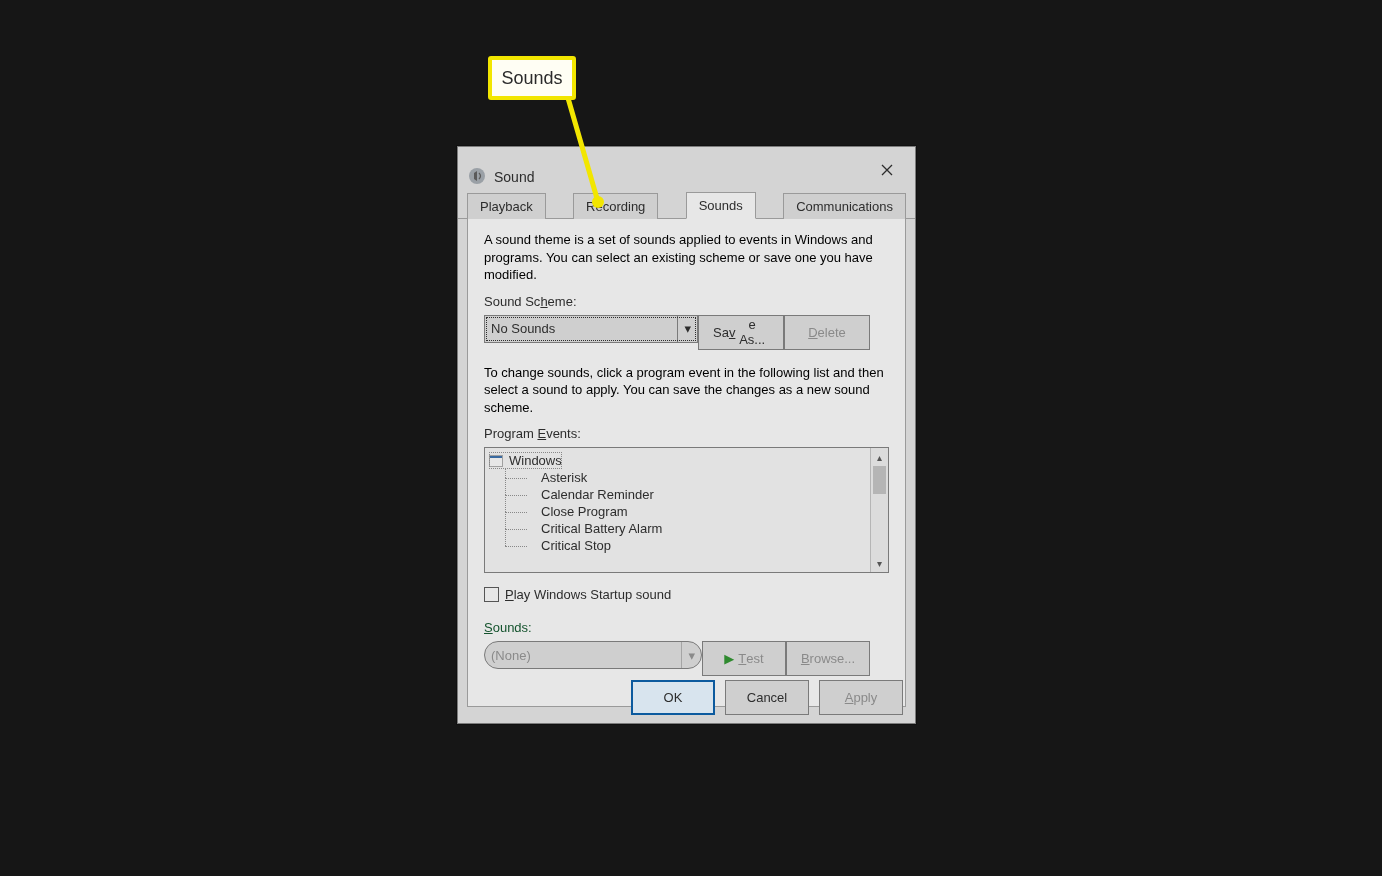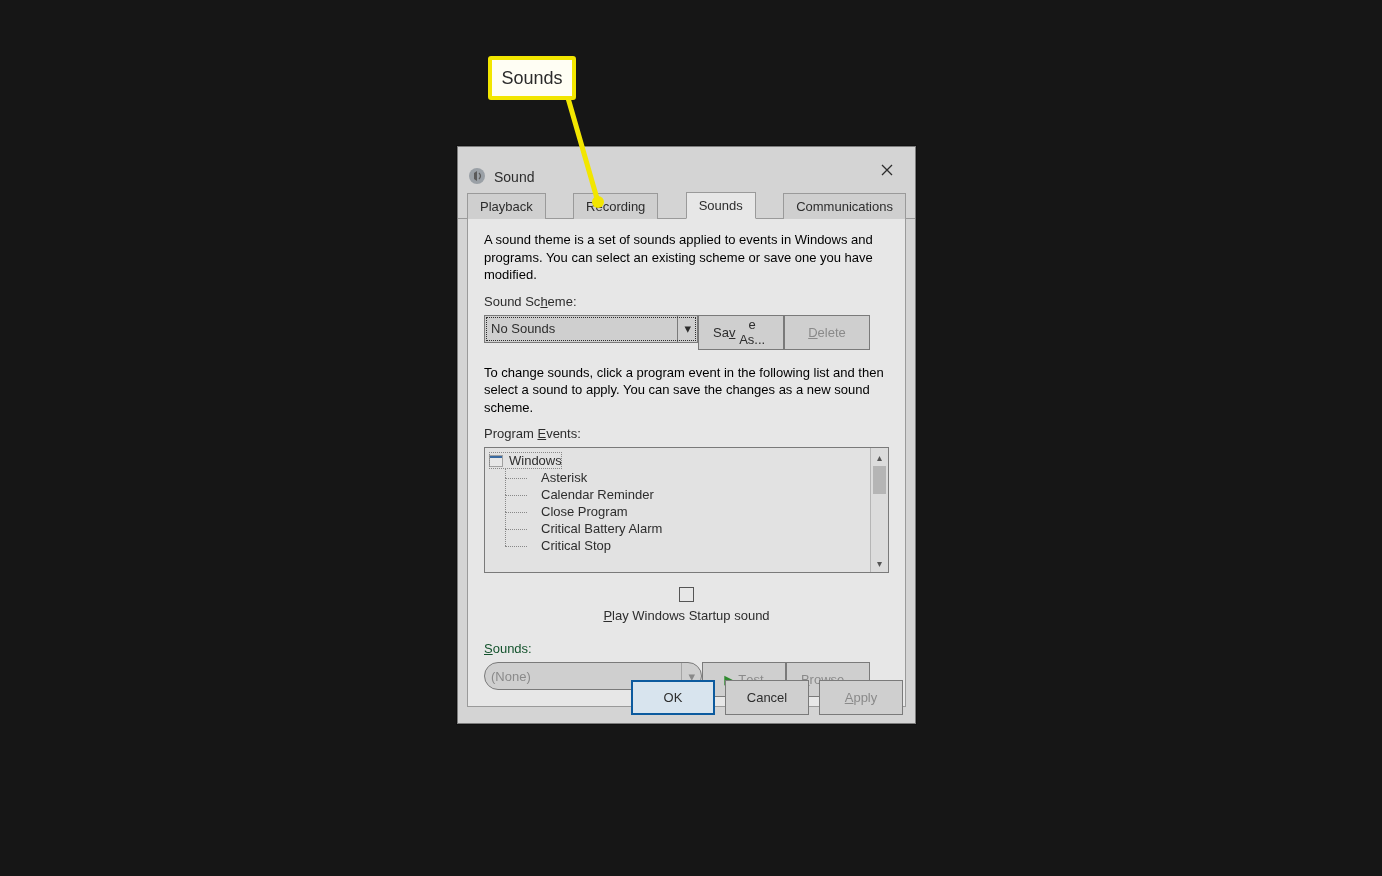--- a/index.html
+++ b/index.html
@@ -82,21 +82,21 @@
     content:""; position:absolute; left:16px; top:-50%; height:100%; border-left:1px dotted #888;
   }
   .tree-item:first-of-type::after{ top:0; height:50%; }
   .scrollbar {
     width:18px; background:#dcdcdc; border-left:1px solid #b5b5b5; display:flex; flex-direction:column;
   }
   .scrollbar .sbtn { height:18px; display:flex; align-items:center; justify-content:center; font-size:10px; color:#555;}
   .scrollbar .track { flex:1; position:relative; }
   .scrollbar .thumb { position:absolute; top:0; left:2px; right:2px; height:28px; background:#b5b5b5; }
 
-  .check-row { display:flex; align-items:center; gap:6px; margin-top:14px; font-size:13px; color:#2d2d2d;flex-direction:column; }
+  .check-row { display:flex; align-items:center; gap:6px; margin-top:14px; font-size:13px; color:#2d2d2d; }
   .check { width:15px; height:15px; border:1px solid #555; background:#e7e7e7; cursor:pointer; }
 
   .sounds-label { font-size:13px; color:#14532d; margin-top:18px; }
   .sounds-label .ul { text-decoration:underline; }
   .combo.disabled { color:#8a8a8a;border-radius:14px; }
   .combo.disabled .arrow { color:#8a8a8a; border-left-color:#a5a5a5; }
   .play-icon { color:#2f8a2f; margin-right:4px; }
 
   .footer {
     position:absolute; bottom:8px; right:12px; display:flex; gap:10px;

